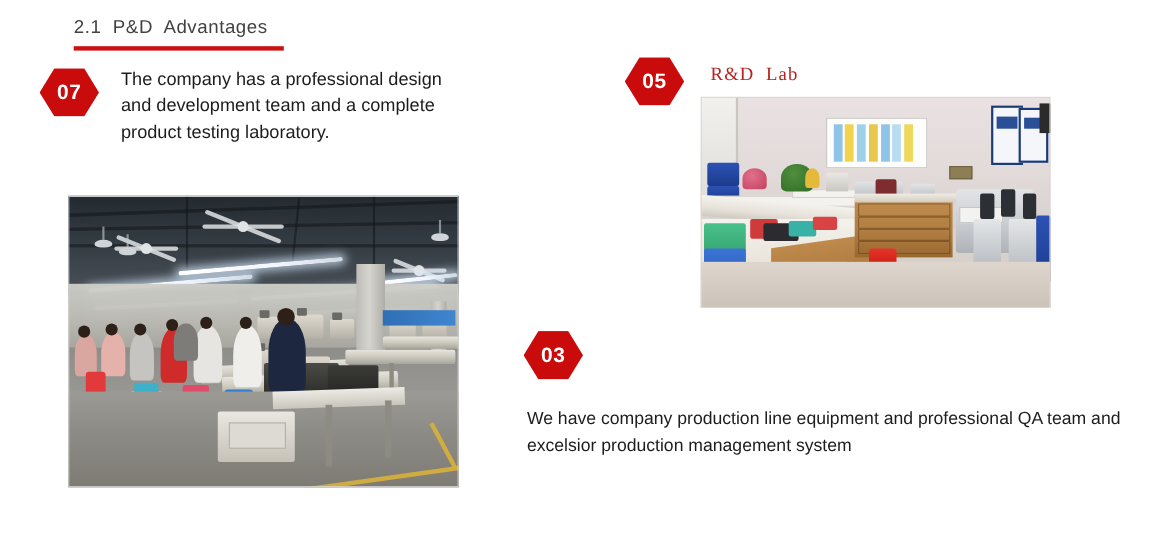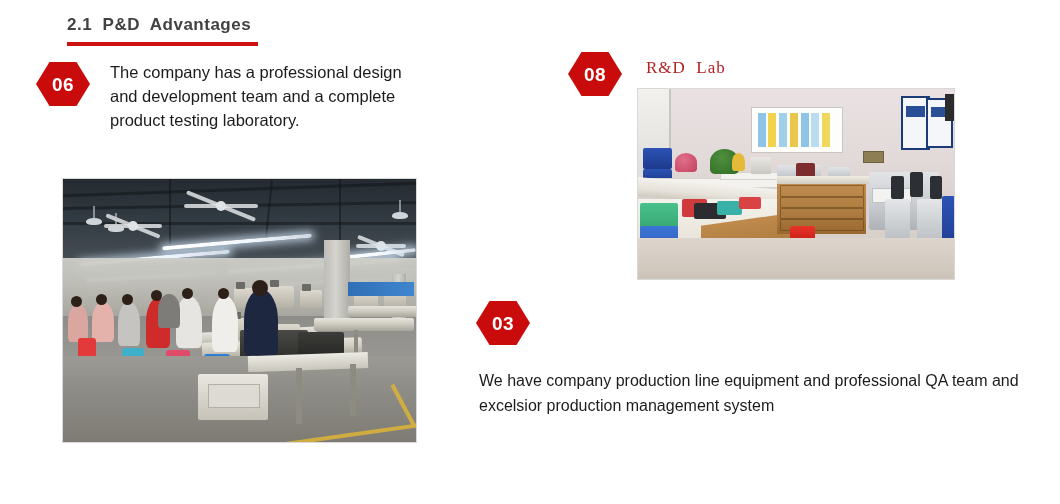--- a/index.html
+++ b/index.html
@@ -15,21 +15,21 @@
     font-family: "Liberation Sans", sans-serif;
     color: #1a1a1a;
   }
 
   
   .section-title {
     position: absolute;
     left: 67px;
     top: 15px;
     font-size: 17px;
-    font-weight: bold;
+    font-weight: normal;
     color: #424242;
     letter-spacing: 0.5px;
     white-space: pre;
   }
   .title-rule {
     position: absolute;
     left: 67px;
     top: 42px;
     width: 191px;
     height: 4px;
@@ -252,21 +252,21 @@
     position:absolute; background:linear-gradient(180deg,#2c52b5,#1d3b8c); border-radius:2px;
   }
 </style>
 </head>
 <body>
 
 <div class="section-title">2.1  P&amp;D  Advantages</div>
 <div class="title-rule"></div>
 
 <div class="hex" id="badge-01">
-  <span>06</span>
+  <span>07</span>
 </div>
 <div class="body-text" id="text-01">The company has a professional design and development team and a complete product testing laboratory.</div>
 
 <div class="photo" id="photo-factory">
   <div class="ceiling"></div>
 
   <div class="beam" style="left:0; top:10px;  width:100%; transform:rotate(-2deg);"></div>
   <div class="beam" style="left:0; top:26px;  width:100%; transform:rotate(-1deg);"></div>
   <div class="beam" style="left:0; top:44px;  width:100%;"></div>
   <div class="beam" style="left:58%; top:2px; width:2px; height:58px; transform:rotate(6deg);"></div>
@@ -352,21 +352,21 @@
   <div style="position:absolute;left:136px;top:196px;width:70px;height:46px;background:linear-gradient(180deg,#e9e7e0,#c6c2b8);border-radius:2px;"></div>
   <div style="position:absolute;left:146px;top:206px;width:50px;height:22px;background:#dcdad2;border:1px solid #b4b0a6;"></div>
   <div style="position:absolute;left:186px;top:176px;width:120px;height:16px;background:linear-gradient(180deg,#ecebe4,#c8c5bb);transform:rotate(-2deg);"></div>
   <div style="position:absolute;left:234px;top:190px;width:6px;height:56px;background:#8e8b83;"></div>
   <div style="position:absolute;left:288px;top:186px;width:6px;height:52px;background:#8e8b83;"></div>
 
   <div class="frame-edge"></div>
 </div>
 
 <div class="hex" id="badge-02">
-  <span>08</span>
+  <span>05</span>
 </div>
 <div class="lab-label">R&amp;D  Lab</div>
 
 <div class="photo" id="photo-lab">
   <div class="lab-wall"></div>
   <div class="lab-window"></div>
 
   <div class="lab-chart" style="left:36%; top:10%; width:28%; height:23%;">
     <i style="left:6%;  background:#8fc4e8;"></i>
     <i style="left:18%; background:#f2d34e;"></i>

